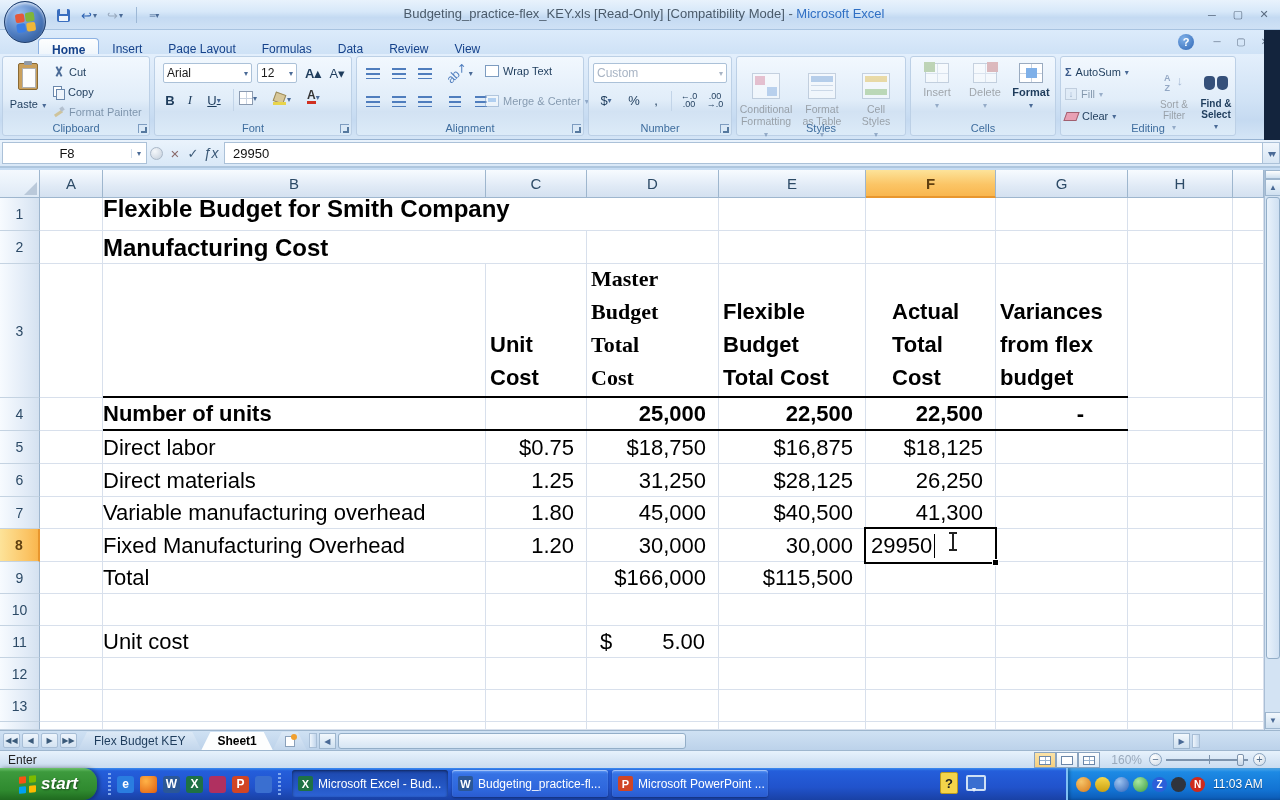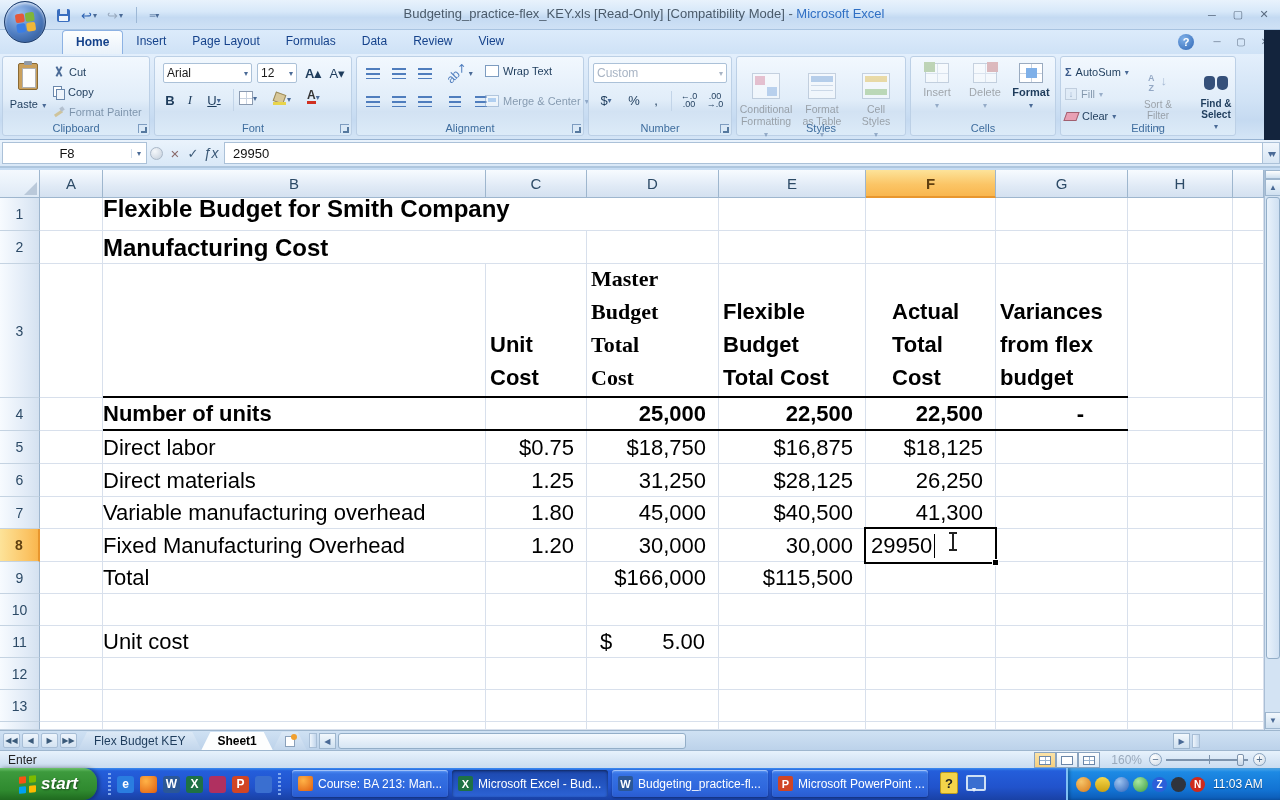--- a/index.html
+++ b/index.html
@@ -33,21 +33,21 @@
   #title-text { position:absolute; left:8px; right:0; top:6px; text-align:center; font-size:13px; color:#4a5a6a; }
   #title-text .app { color:#2f6fc4; }
   .winbtns { position:absolute; right:6px; display:flex; gap:6px; }
   #titlebar .winbtns { top:7px; }
   .wbtn { width:20px; height:15px; display:flex; align-items:center; justify-content:center;
     font-size:11px; color:#5a6b80; }
 
   
   #tabrow { position:absolute; left:0; top:30px; width:1280px; height:24px;
     background:linear-gradient(180deg,#dcebfb 0%,#cfe2f6 100%); }
-  #ribbon-tabs { position:absolute; left:38px; top:0; height:24px; display:flex;margin-left:24px; }
+  #ribbon-tabs { position:absolute; left:38px; top:8px; height:24px; display:flex; }
   .rtab { padding:4px 13px 3px; font-size:12px; color:#15428b; border-radius:4px 4px 0 0; }
   .rtab.active { background:linear-gradient(180deg,#fdfefe,#e8f1fa); border:1px solid #8db2e3; border-bottom:none;
     color:#15428b; font-weight:bold; }
   #tabrow .winbtns { top:4px; }
   .wbtn.small { width:18px; height:14px; font-size:10px; color:#6b7c92; }
   #help-btn { width:16px; height:16px; border-radius:50%; background:radial-gradient(circle at 35% 30%,#7fb0e8,#2f66b5);
     color:#fff; font-size:11px; font-weight:bold; text-align:center; line-height:16px; margin-right:8px; }
 
   
   #ribbon { position:absolute; left:0; top:54px; width:1280px; height:86px;
@@ -513,21 +513,21 @@
       <div class="ebtn dis" style="top:28px;">
         <span class="mi-filldn">↓</span>
         <span>Fill</span>
         <span class="dd2">▾</span>
       </div>
       <div class="ebtn" style="top:50px;">
         <span class="mi-eraser"></span>
         <span>Clear</span>
         <span class="dd2">▾</span>
       </div>
-      <div class="bigbtn dis" style="left:76px;">
+      <div class="bigbtn dis" style="left:92px;">
         <span class="mi-az"></span>
         <span>Sort &amp;
 Filter</span>
         <span class="dd2">▾</span>
       </div>
       <div class="bigbtn en" style="left:134px;">
         <span class="mi-binoc"></span>
         <span style="font-weight:bold;">Find &amp;
 Select</span>
         <span class="dd2">▾</span>
@@ -893,24 +893,20 @@
     <span class="qli" style="background: rgb(42, 125, 224);">e</span>
         <span class="qli" style="background: radial-gradient(circle at 35% 30%, rgb(255, 179, 71), rgb(224, 94, 16));"></span>
         <span class="qli" style="background: rgb(43, 87, 151);">W</span>
         <span class="qli" style="background: rgb(30, 113, 69);">X</span>
         <span class="qli" style="background: rgb(176, 48, 96);"></span>
         <span class="qli" style="background: rgb(208, 69, 37);">P</span>
         <span class="qli" style="background: rgb(58, 111, 208);"></span>
         <span id="ql-sep2"></span>
       </div>
     <div id="taskbtns">
-        <div class="tbtn">
-          <span class="tico" style="background: radial-gradient(circle at 35% 30%, rgb(255, 179, 71), rgb(224, 94, 16));"></span>
-          <span>Course: BA 213: Man...</span>
-        </div>
         <div class="tbtn pressed">
           <span class="tico" style="background: rgb(30, 113, 69);">X</span>
           <span>Microsoft Excel - Bud...</span>
         </div>
         <div class="tbtn">
           <span class="tico" style="background: rgb(43, 87, 151);">W</span>
           <span>Budgeting_practice-fl...</span>
         </div>
         <div class="tbtn">
           <span class="tico" style="background: rgb(208, 69, 37);">P</span>

